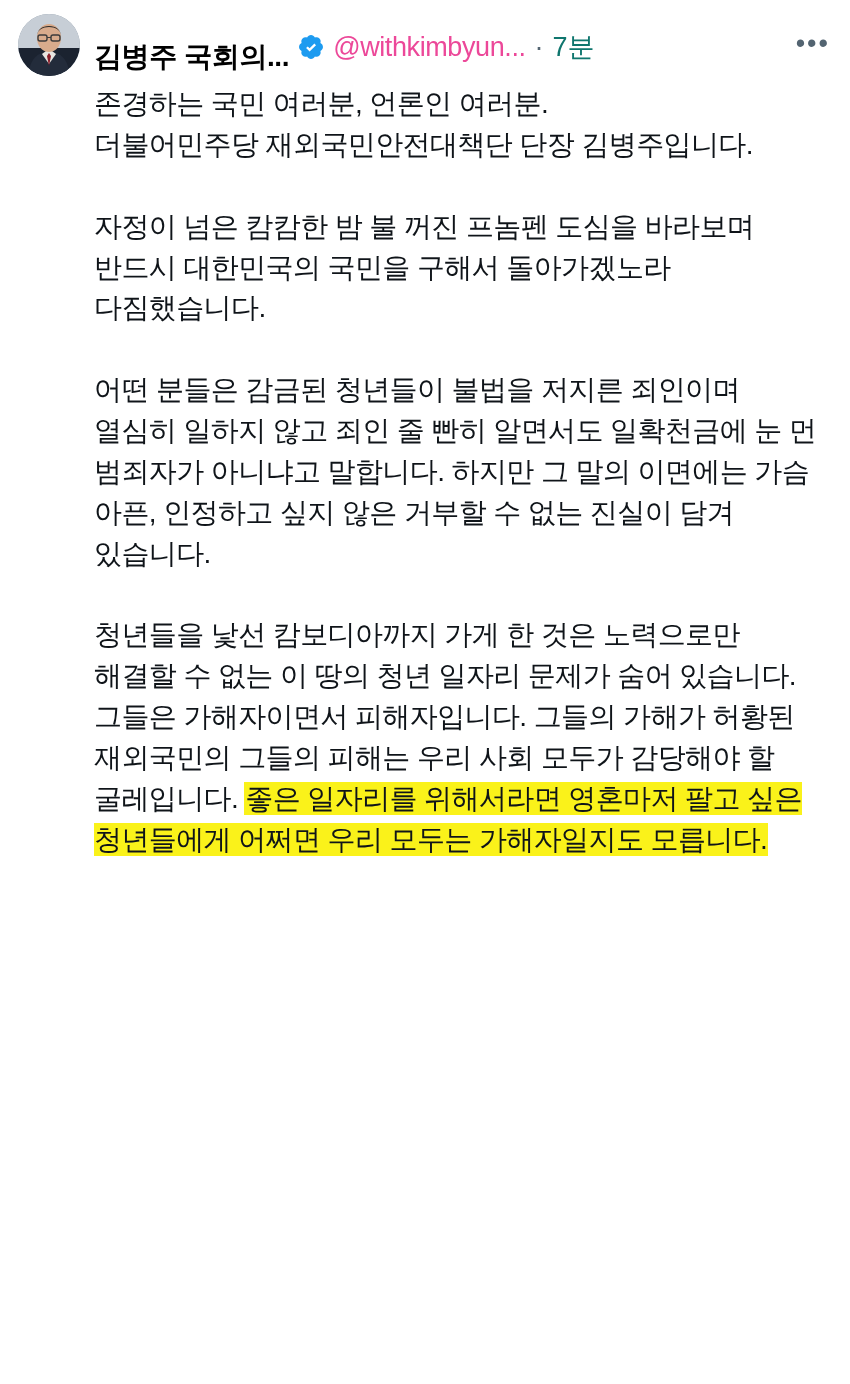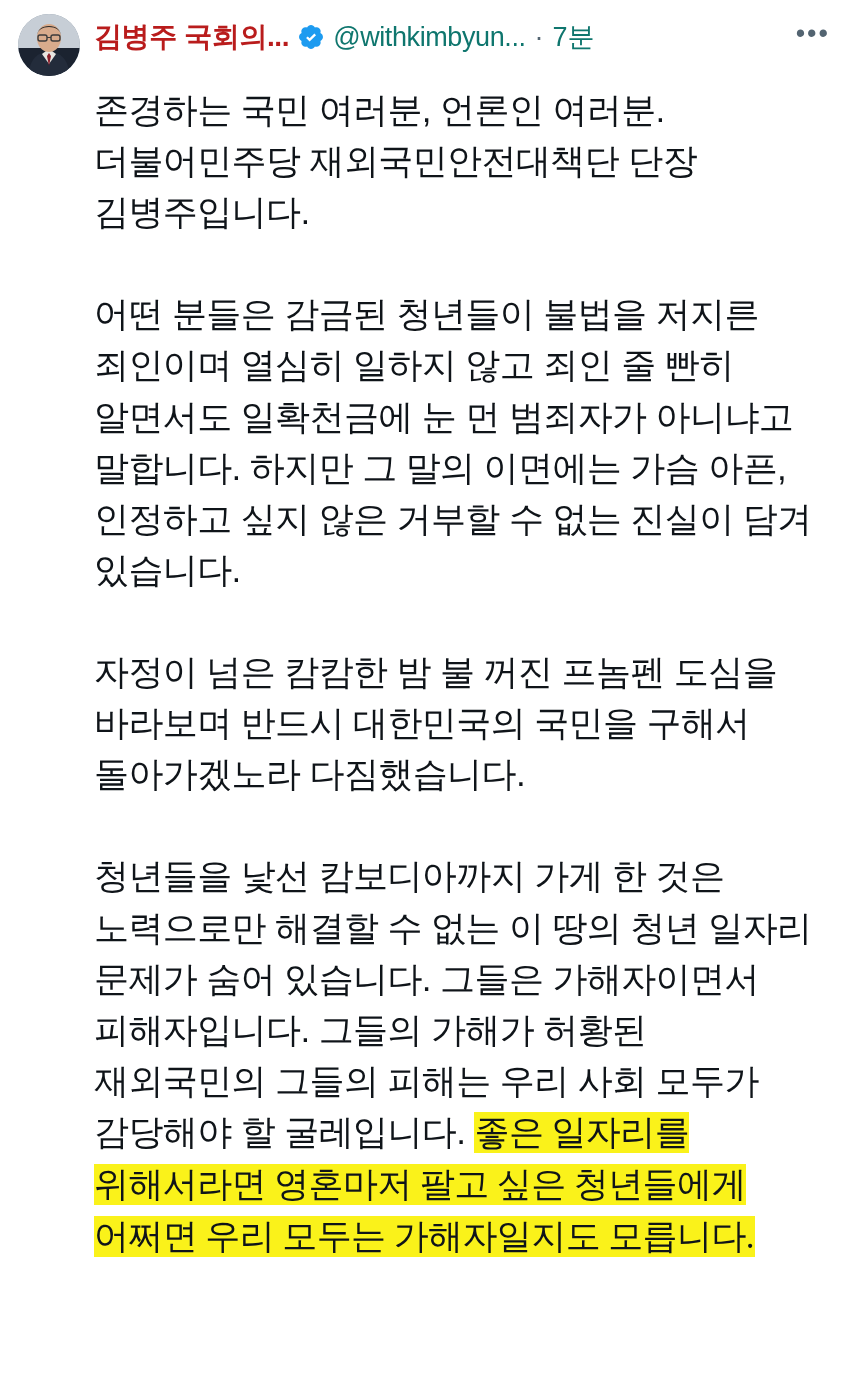--- a/index.html
+++ b/index.html
@@ -42,37 +42,38 @@
   .name-row {
     display: flex;
     align-items: center;
     gap: 8px;
     white-space: nowrap;
     overflow: hidden;
   }
   .display-name {
     font-size: 28px;
     font-weight: bold;
-    color: #b91c1c;
+    color: #000000;
     max-width: 258px;
     overflow: hidden;
     text-overflow: ellipsis;
     white-space: nowrap;
     letter-spacing: -0.4px;
+    margin-top: 20px;
   }
   .verified {
     flex: 0 0 auto;
     width: 28px;
     height: 28px;
     display: inline-block;
   }
   .verified svg { display: block; }
   .handle {
     font-size: 27px;
-    color: #0f766e;
+    color: #ec4899;
     max-width: 250px;
     overflow: hidden;
     text-overflow: ellipsis;
     white-space: nowrap;
     letter-spacing: -0.4px;
   }
   .dot-sep {
     font-size: 27px;
     color: #536471;
     padding: 0 1px;
@@ -87,37 +88,36 @@
     font-size: 27px;
     color: #536471;
     line-height: 14px;
     padding: 0 2px 8px 10px;
     letter-spacing: 2px;
     cursor: pointer;
     user-select: none;
   }
   .post-body {
     margin-top: 8px;
-    font-size: 35px;
+    font-size: 28px;
     line-height: 1.46;
     color: #0f1419;
     letter-spacing: -0.6px;
     word-break: keep-all;
   }
   .para {
     margin: 0;
     padding: 0;
   }
   .para + .para {
     margin-top: 1.46em;
   }
   .hl {
     background: #faf21a;
     box-shadow: 0 0 0 1px #faf21a;
-    font-family: Liberation Serif, serif;
   }
   
   .body-col {
     padding-left: 76px;
     padding-right: 6px;
     box-sizing: border-box;
   }
 </style>
 </head>
 <body>
@@ -161,18 +161,18 @@
         <span class="dot-sep">·</span>
         <span class="timestamp">7분</span>
         <span class="more-btn">•••</span>
       </div>
     </div>
   </div>
 
   <div class="post-body body-col">
     <p class="para"><span style="white-space:pre-line">존경하는 국민 여러분, 언론인 여러분.
 더불어민주당 재외국민안전대책단 단장 김병주입니다.</span></p>
+    <p class="para"><span>자정이 넘은 캄캄한 밤 불 꺼진 프놈펜 도심을 바라보며 반드시 대한민국의 국민을 구해서 돌아가겠노라 다짐했습니다.</span></p>
     <p class="para"><span>어떤 분들은 감금된 청년들이 불법을 저지른 죄인이며 열심히 일하지 않고 죄인 줄 빤히 알면서도 일확천금에 눈 먼 범죄자가 아니냐고 말합니다. 하지만 그 말의 이면에는 가슴 아픈, 인정하고 싶지 않은 거부할 수 없는 진실이 담겨 있습니다.</span></p>
-    <p class="para"><span>자정이 넘은 캄캄한 밤 불 꺼진 프놈펜 도심을 바라보며 반드시 대한민국의 국민을 구해서 돌아가겠노라 다짐했습니다.</span></p>
     <p class="para"><span>청년들을 낯선 캄보디아까지 가게 한 것은 노력으로만 해결할 수 없는 이 땅의 청년 일자리 문제가 숨어 있습니다. 그들은 가해자이면서 피해자입니다. 그들의 가해가 허황된 재외국민의 그들의 피해는 우리 사회 모두가 감당해야 할 굴레입니다. </span><span class="hl">좋은 일자리를 위해서라면 영혼마저 팔고 싶은 청년들에게 어쩌면 우리 모두는 가해자일지도 모릅니다.</span></p>
   </div>
 
 </div>
 
 </body></html>

